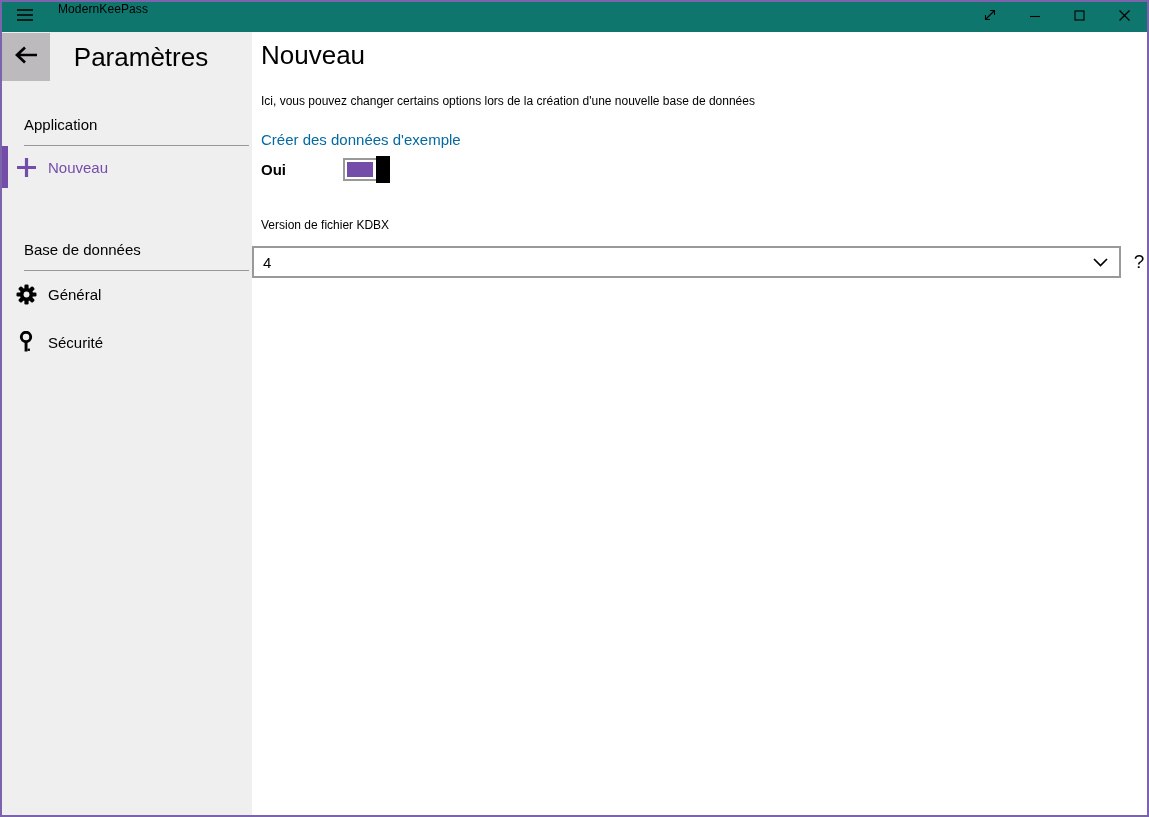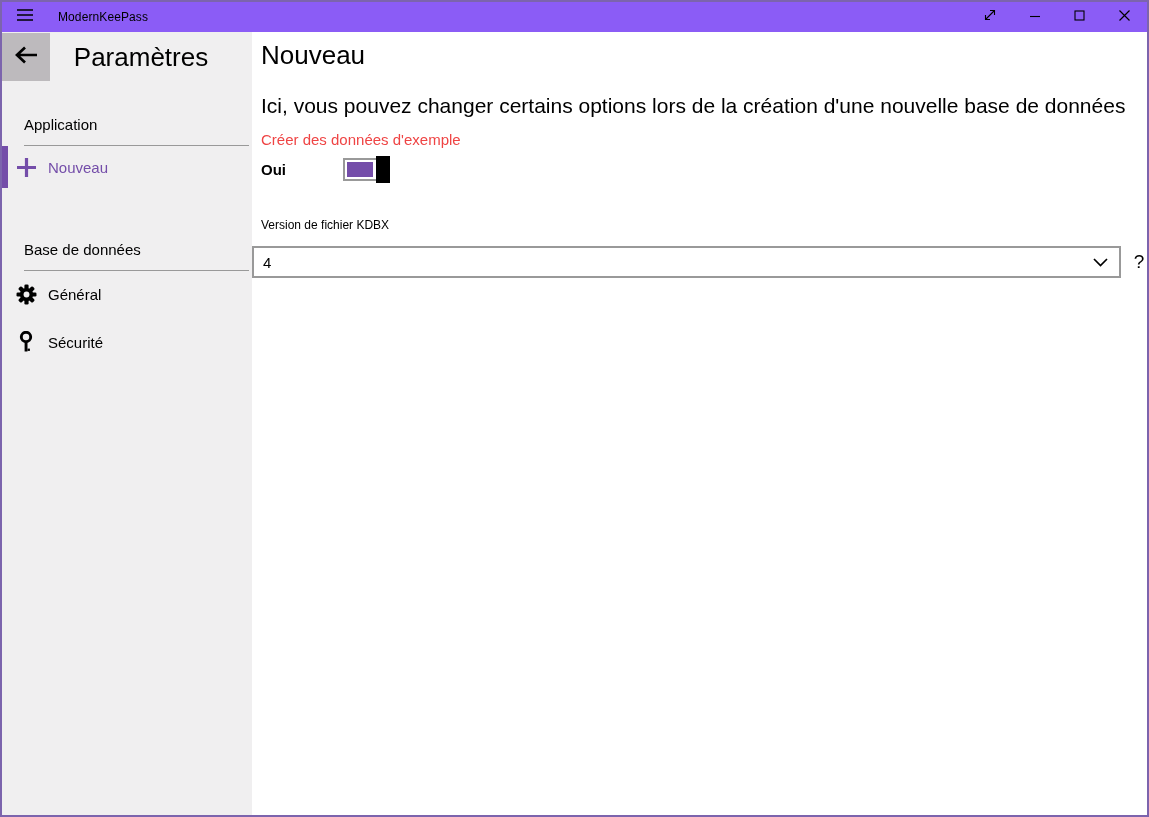--- a/index.html
+++ b/index.html
@@ -4,22 +4,22 @@
 <style>
   * { margin:0; padding:0; box-sizing:border-box; }
   html,body { background:#555; }
   body { font-family:"Liberation Sans", sans-serif; }
   .window {
     position:relative; width:1149px; height:817px; margin:0 auto;
     background:#fff; border:2px solid #7c64ad; overflow:hidden;
   }
   
   .titlebar {
-    position:absolute; top:0; left:0; right:0; height:30px; background:#8b5cf6;
-    display:flex; align-items:center;
+    position:absolute; top:0; left:0; right:0; height:30px; background:#0f766e;
+    display:flex; 
   }
   .hamburger-btn {
     width:46px; height:30px; display:flex; align-items:center; justify-content:center;
     cursor:pointer;
   }
   .win-title { font-size:12px; color:#000; margin-left:10px; letter-spacing:.1px; }
   .win-controls { position:absolute; right:0; top:0; height:30px; display:flex; }
   .win-btn { width:45px; height:30px; display:flex; align-items:center; justify-content:center; cursor:pointer; }
   
   .sidebar {
@@ -44,22 +44,22 @@
   .nav-item {
     position:absolute; left:0; right:0; height:42px; display:flex; align-items:center; cursor:pointer;
   }
   .nav-item .indicator { position:absolute; left:0; top:0; bottom:0; width:6px; background:transparent; }
   .nav-item.selected .indicator { background:#744da9; }
   .nav-item .icon { width:24px; margin-left:12px; display:flex; justify-content:center; align-items:center; }
   .nav-item .label { margin-left:10px; font-size:15px; color:#000; }
   .nav-item.selected .label { color:#744da9; }
   
   .page-title { position:absolute; left:9px; top:8px; font-size:26px; font-weight:400; color:#000; }
-  .page-desc  { position:absolute; left:9px; top:62px; font-size:21px; color:#000; }
-  .toggle-label { position:absolute; left:9px; top:99px; font-size:15px; color:#ef4444; }
+  .page-desc  { position:absolute; left:9px; top:62px; font-size:12px; color:#000; }
+  .toggle-label { position:absolute; left:9px; top:99px; font-size:15px; color:#0369a1; }
   .toggle-state { position:absolute; left:9px; top:129px; font-size:15px; font-weight:bold; color:#000; }
   .toggle-switch {
     position:absolute; left:91px; top:126px; width:47px; height:23px;
     border:2px solid #999; background:#fff; cursor:pointer;
   }
   .toggle-fill { position:absolute; left:2px; top:2px; bottom:2px; right:15px; background:#744da9; }
   .toggle-knob { position:absolute; right:-2px; top:-4px; width:14px; height:27px; background:#000; }
   .combo-label { position:absolute; left:9px; top:186px; font-size:12px; color:#000; }
   .combobox {
     position:absolute; left:0; top:214px; width:869px; height:32px;

